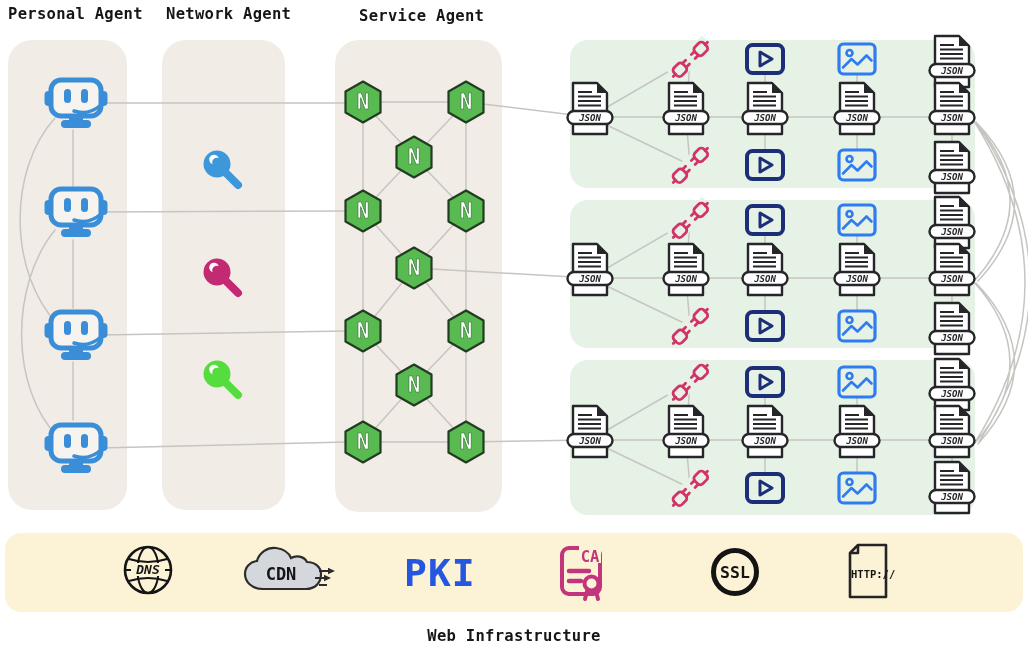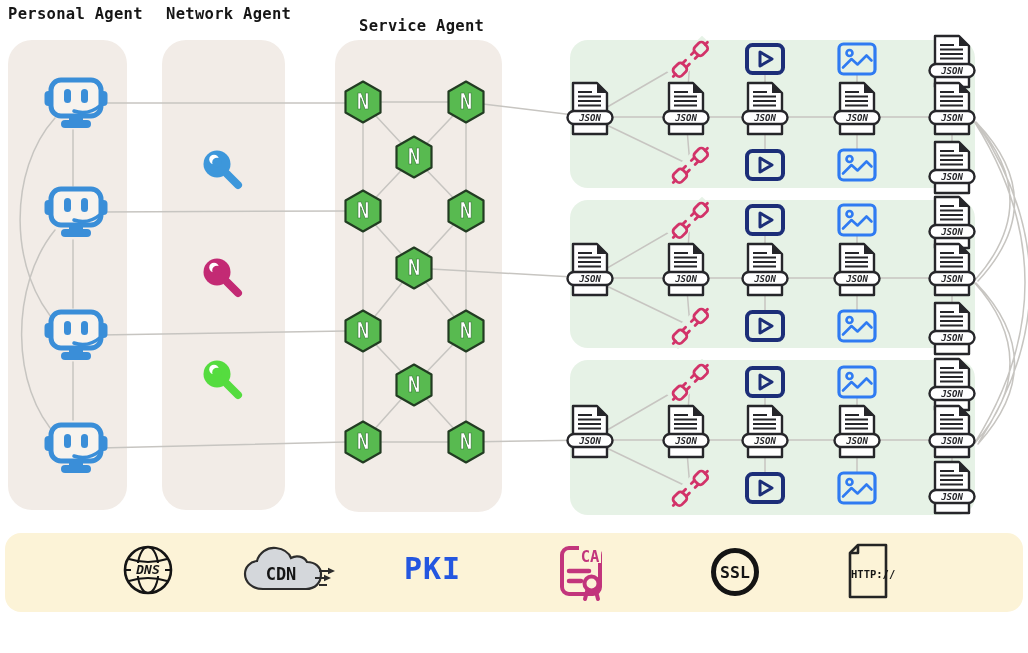--- a/index.html
+++ b/index.html
@@ -11,41 +11,42 @@
   .beige{background:#f2ece7;border-radius:24px;}
   .greenp{background:#e6f2e6;border-radius:18px;}
   .bar{position:absolute;background:#fcf3d7;border-radius:16px;}
   .hdr{
     position:absolute;font-weight:700;font-size:15.5px;color:#161616;
     letter-spacing:0.3px;white-space:nowrap;
   }
   .layer{position:absolute;left:0;top:0;}
   .icon-svg{position:absolute;}
   .pki{
-    position:absolute;font-weight:700;font-size:30px;color:#2456e0;
+    position:absolute;font-weight:700;font-size:38px;color:#2456e0;
     letter-spacing:1px;white-space:nowrap;
   }
   svg text{font-family:"DejaVu Sans Mono",monospace;}
 </style>
 </head>
 <body>
 
 <div class="canvas">
 
   <div class="panel beige" style="left:8px;top:40px;width:119px;height:470px;"></div>
   <div class="panel beige" style="left:162px;top:40px;width:123px;height:470px;"></div>
   <div class="panel beige" style="left:335px;top:40px;width:167px;height:472px;"></div>
   <div class="panel greenp" style="left:570px;top:40px;width:405px;height:148px;"></div>
   <div class="panel greenp" style="left:570px;top:200px;width:405px;height:148px;"></div>
   <div class="panel greenp" style="left:570px;top:360px;width:405px;height:155px;"></div>
   <div class="bar" style="left:5px;top:533px;width:1018px;height:79px;"></div>
 
   <div class="hdr" style="left:8px;top:5px;">Personal Agent</div>
   <div class="hdr" style="left:166px;top:5px;">Network Agent</div>
-  <div class="hdr" style="left:359px;top:17px;">Service Agent</div>
+  <div class="hdr" style="left:359px;top:7px;">Service Agent</div>
+  <div class="hdr" style="left:0;top:627px;width:1028px;text-align:center;">Web Infrastructure</div>
 
   <svg class="layer" width="1028" height="653" viewBox="0 0 1028 653">
     <defs>
       <symbol id="sym-robot" viewBox="0 0 64 56">
         <rect x="0.5" y="16" width="8" height="15" rx="4" fill="#3a8ed8"></rect>
         <rect x="55.5" y="16" width="8" height="15" rx="4" fill="#3a8ed8"></rect>
         <rect x="7" y="5" width="50" height="36" rx="10" fill="#f7f3ee" stroke="#3a8ed8" stroke-width="5"></rect>
         <rect x="20" y="14" width="7" height="14" rx="3.5" fill="#3a8ed8"></rect>
         <rect x="37" y="14" width="7" height="14" rx="3.5" fill="#3a8ed8"></rect>
         <path d="M30 36 Q44 41 57 30" fill="none" stroke="#3a8ed8" stroke-width="3.5" stroke-linecap="round"></path>

